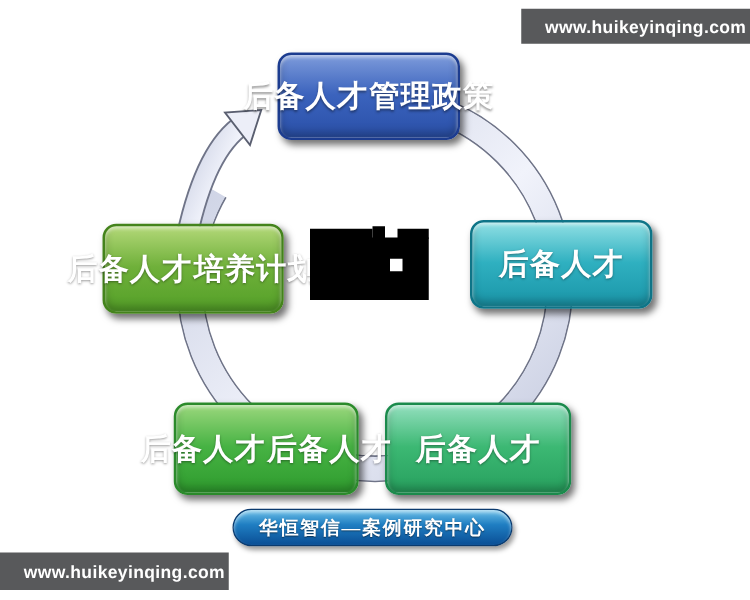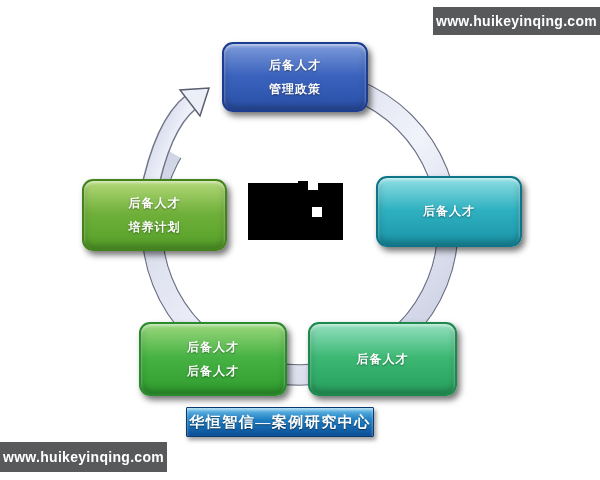--- a/index.html
+++ b/index.html
@@ -3,39 +3,39 @@
 <meta charset="utf-8">
 <style>
   html,body{margin:0;padding:0;background:#ffffff;}
   .canvas{
     position:relative;width:600px;height:480px;background:#ffffff;overflow:hidden;
     font-family:"Liberation Sans","DejaVu Sans",sans-serif;
   }
   .ring-svg{position:absolute;left:0;top:0;width:600px;height:480px;}
   .node{
     position:absolute;box-sizing:border-box;border:2px solid #333;border-radius:11px;
-    display:flex;flex-direction:column;align-items:center;justify-content:center;gap:1px;
-    color:#ffffff;font-weight:bold;font-size:12px;line-height:23px;letter-spacing:1px;
+    display:flex;flex-direction:row;align-items:center;justify-content:center;gap:1px;
+    color:#ffffff;font-weight:bold;font-size:24px;line-height:23px;letter-spacing:1px;
     text-shadow:0 1px 2px rgba(0,0,0,0.4);
     box-shadow:3px 4px 6px rgba(0,0,0,0.55),
                inset 0 2px 3px rgba(255,255,255,0.55),
                inset 0 -4px 7px rgba(0,0,0,0.25);
   }
   .node-line{white-space:nowrap;}
   .redact-block{position:absolute;}
   .redact-hole{position:absolute;background:#ffffff;}
   .wm{
     position:absolute;display:flex;align-items:center;justify-content:center;
-    font-size:14px;font-weight:bold;letter-spacing:0.3px;
+    font-size:14px;font-weight:bold;letter-spacing:0.3px;padding-left:16px;
   }
   .wm-top{top:7px;right:0;width:167px;height:28px;}
   .wm-bottom{top:442px;left:0;width:167px;height:30px;}
   .footer-badge{
-    position:absolute;left:186px;top:407px;width:188px;height:30px;box-sizing:border-box;
-    border:1px solid #0a3a6e;border-radius:1px;
+    position:absolute;left:186px;top:407px;width:224px;height:30px;box-sizing:border-box;
+    border:1px solid #0a3a6e;border-radius:15px;
     display:flex;align-items:center;justify-content:center;
     color:#ffffff;font-family:"Liberation Serif","DejaVu Serif",serif;
     font-size:15px;font-weight:bold;letter-spacing:1.5px;
     text-shadow:0 1px 1px rgba(0,0,0,0.5);
     box-shadow:2px 3px 4px rgba(0,0,0,0.4),inset 0 2px 3px rgba(255,255,255,0.55);
   }
 </style>
 </head>
 <body>
 

